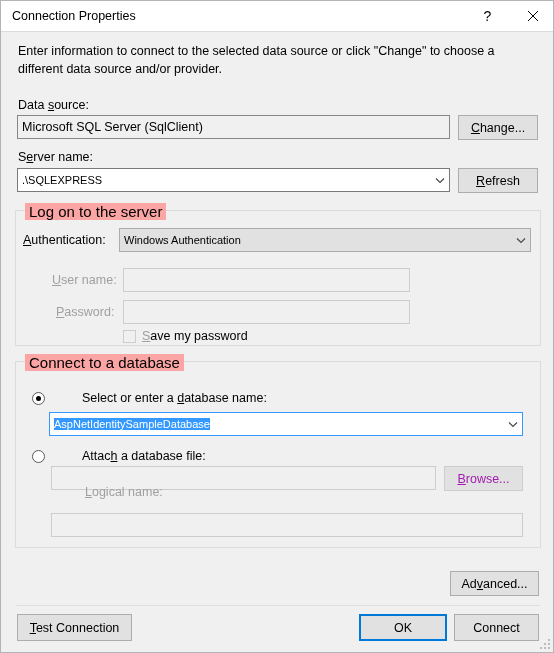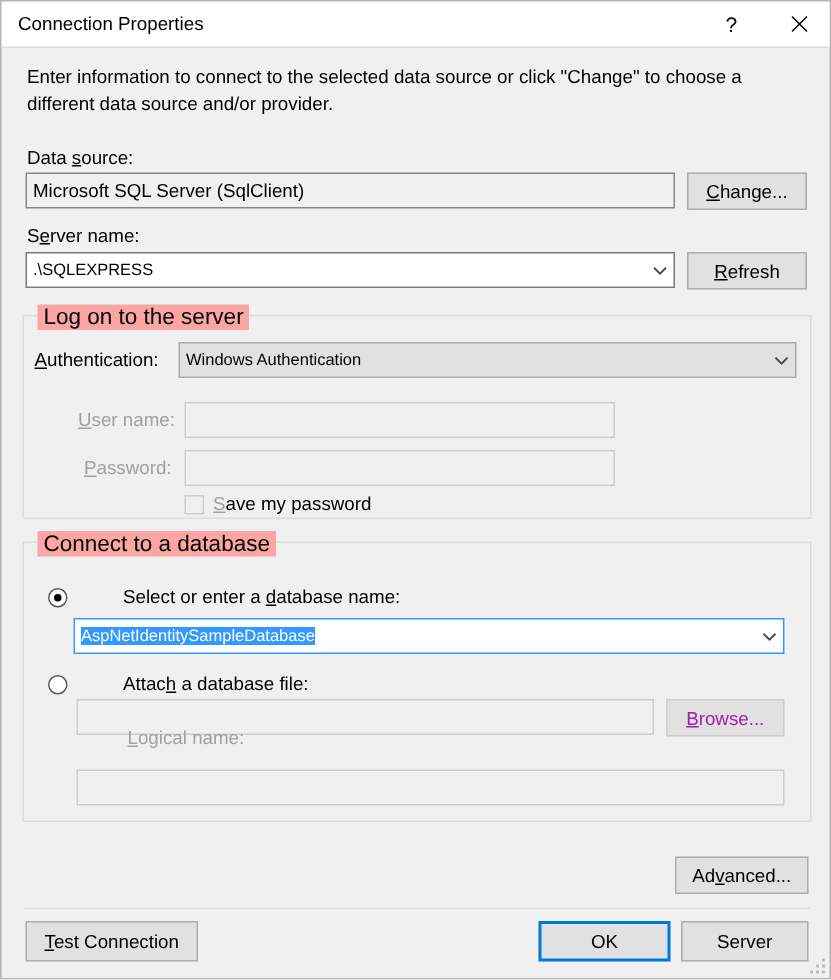--- a/index.html
+++ b/index.html
@@ -369,21 +369,21 @@
 
   <div class="btn" style="left:16px; top:613px; width:115px; height:27px;">
     <span><span></span><u>T</u><span>est Connection</span></span>
   </div>
 
   <div class="btn default" style="left:358px; top:613px; width:88px; height:27px;">
     <span>OK</span>
   </div>
 
   <div class="btn" style="left:453px; top:613px; width:85px; height:27px;">
-    <span>Server</span>
+    <span>Connect</span>
   </div>
 
   <div class="grip">
     <i style="left:9px; top:1px;"></i>
     <i style="left:5px; top:5px;"></i>
     <i style="left:9px; top:5px;"></i>
     <i style="left:1px; top:9px;"></i>
     <i style="left:5px; top:9px;"></i>
     <i style="left:9px; top:9px;"></i>
   </div>

